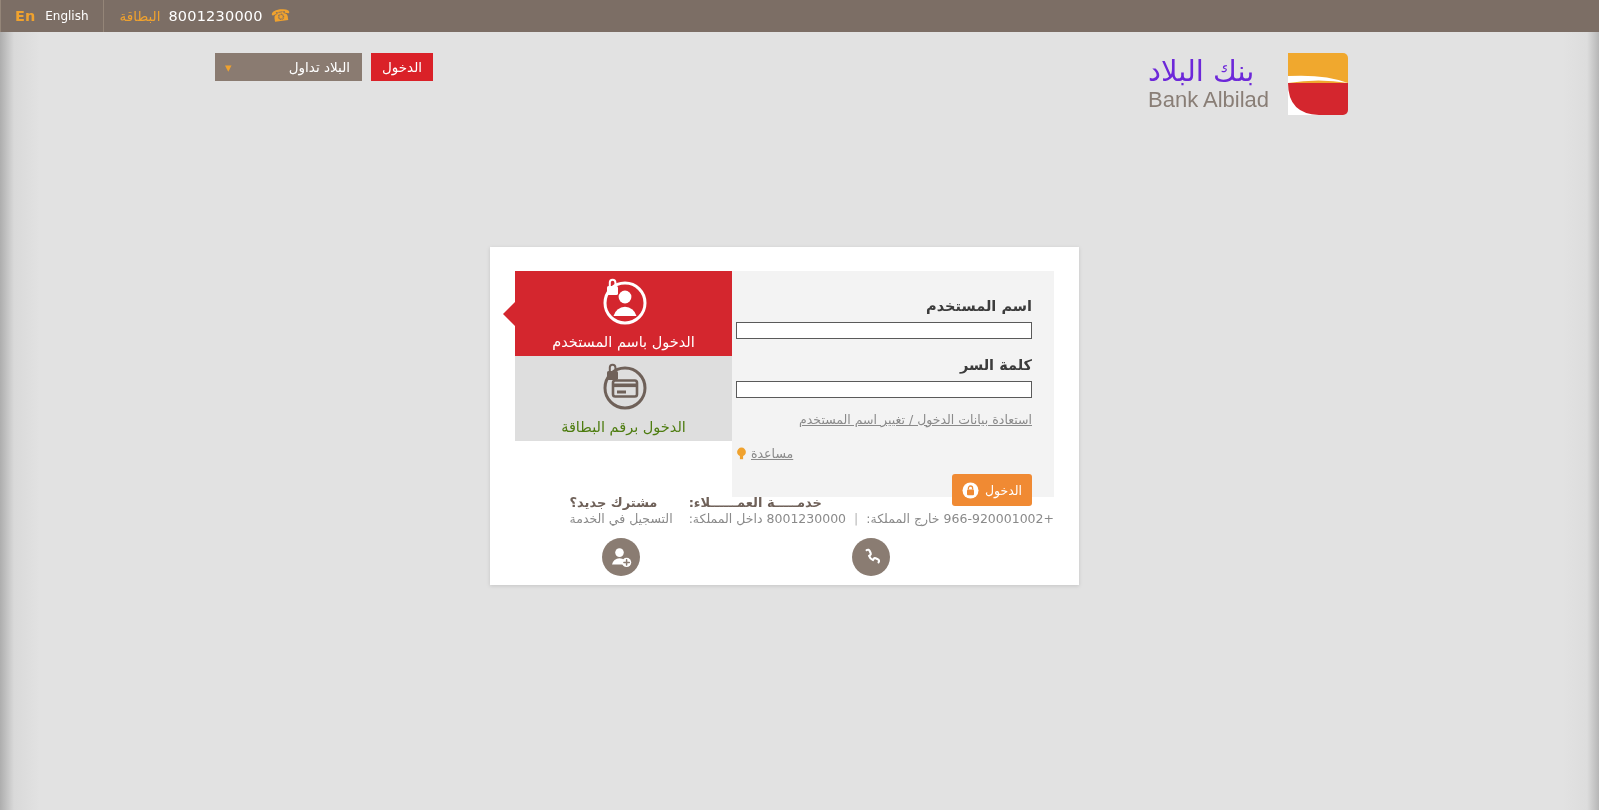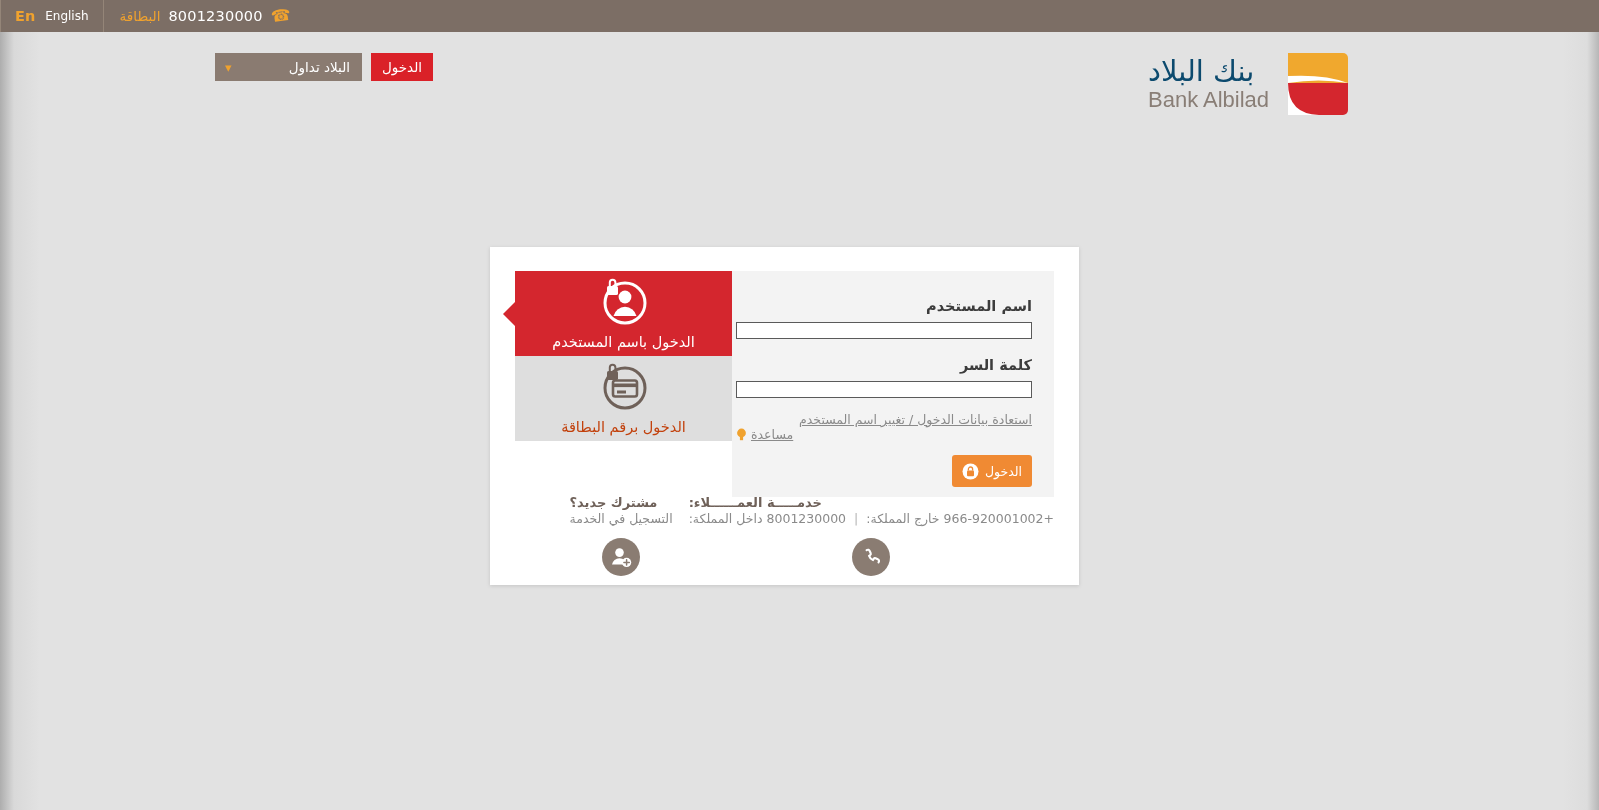--- a/index.html
+++ b/index.html
@@ -143,21 +143,21 @@
     justify-content: flex-end;
     gap: 16px;
   }
   .logo-text {
     display: flex;
     flex-direction: column;
     align-items: flex-end;
     justify-content: center;
   }
   .logo-ar {
-    color: #0c4a6e;
+    color: #6d28d9;
     font-size: 29px;
     line-height: 1.05;
     letter-spacing: 0px;
     white-space: nowrap;
   }
   .logo-en {
     color: #897e76;
     font-size: 22px;
     line-height: 1.15;
     font-family: "Liberation Sans", sans-serif;
@@ -195,21 +195,21 @@
     position: relative;
     height: 85px;
     display: flex;
     flex-direction: column;
     align-items: center;
     justify-content: center;
     gap: 7px;
     cursor: pointer;
   }
   .tab.active { background: #d4262e; color: #ffffff; }
-  .tab.inactive { background: #dedede; color: #c2410c; }
+  .tab.inactive { background: #dedede; color: #4d7c0f; }
   .tab.active::after {
     content: "";
     position: absolute;
     left: -12px;
     top: 50%;
     margin-top: -12px;
     width: 0; height: 0;
     border-top: 12px solid transparent;
     border-bottom: 12px solid transparent;
     border-right: 12px solid #d4262e;
@@ -240,21 +240,21 @@
     font-size: 13px;
     padding: 0 6px;
     font-family: inherit;
     outline: none;
     margin-bottom: 18px;
   }
   .links {
     display: flex;
     flex-direction: column;
     align-items: flex-start;
-    gap: 0;
+    gap: 19px;
     margin-top: -4px;
   }
   .recover-link {
     color: #8a8a8a;
     font-size: 12.5px;
     text-decoration: underline;
     cursor: pointer;
     align-self: flex-start;
   }
   .help-row {

